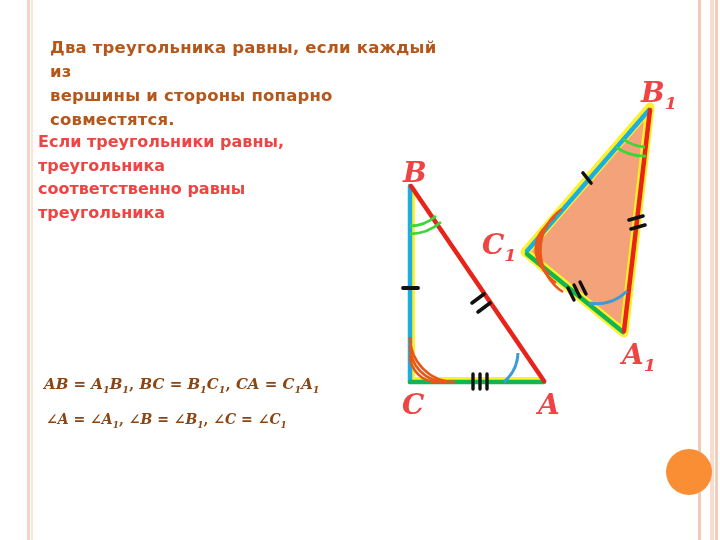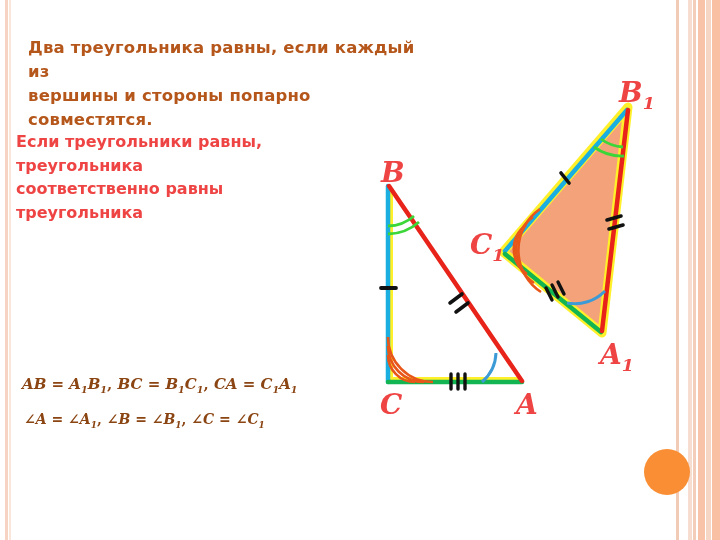--- a/index.html
+++ b/index.html
@@ -3,21 +3,21 @@
 <meta charset="utf-8">
 <style>
   html,body{margin:0;padding:0;}
   body{
     width:720px;height:540px;
     background:#ffffff;
     font-family:"DejaVu Sans", sans-serif;
     overflow:hidden;
     position:relative;
   }
-  .slide{position:absolute;inset:0;background:#fff;}
+  .slide{position:absolute;inset:0;background:#fff;margin-left:22px;}
 
   
   .stripe{position:absolute;top:0;bottom:0;}
   .ellipse-deco{position:absolute;border-radius:50%;}
 
   
   .txt-top{
     position:absolute;left:28px;top:36px;width:390px;
     color:#B5561B;
     font-family:"DejaVu Sans", sans-serif;
@@ -184,20 +184,20 @@
   </div>
   <div class="vlabel" style="left:380px;top:388px;">
     <span>C</span>
   </div>
   <div class="vlabel" style="left:516px;top:388px;">
     <span>A</span>
   </div>
   <div class="vlabel" style="left:619px;top:76px;">
     <span>B</span><sub>1</sub>
   </div>
-  <div class="vlabel" style="left:470px;top:228px;text-align:center;">
+  <div class="vlabel" style="left:460px;top:228px;text-align:center;">
     <span>C</span><sub>1</sub>
   </div>
   <div class="vlabel" style="left:600px;top:338px;">
     <span>A</span><sub>1</sub>
   </div>
 
 </div>
 
 </body></html>

